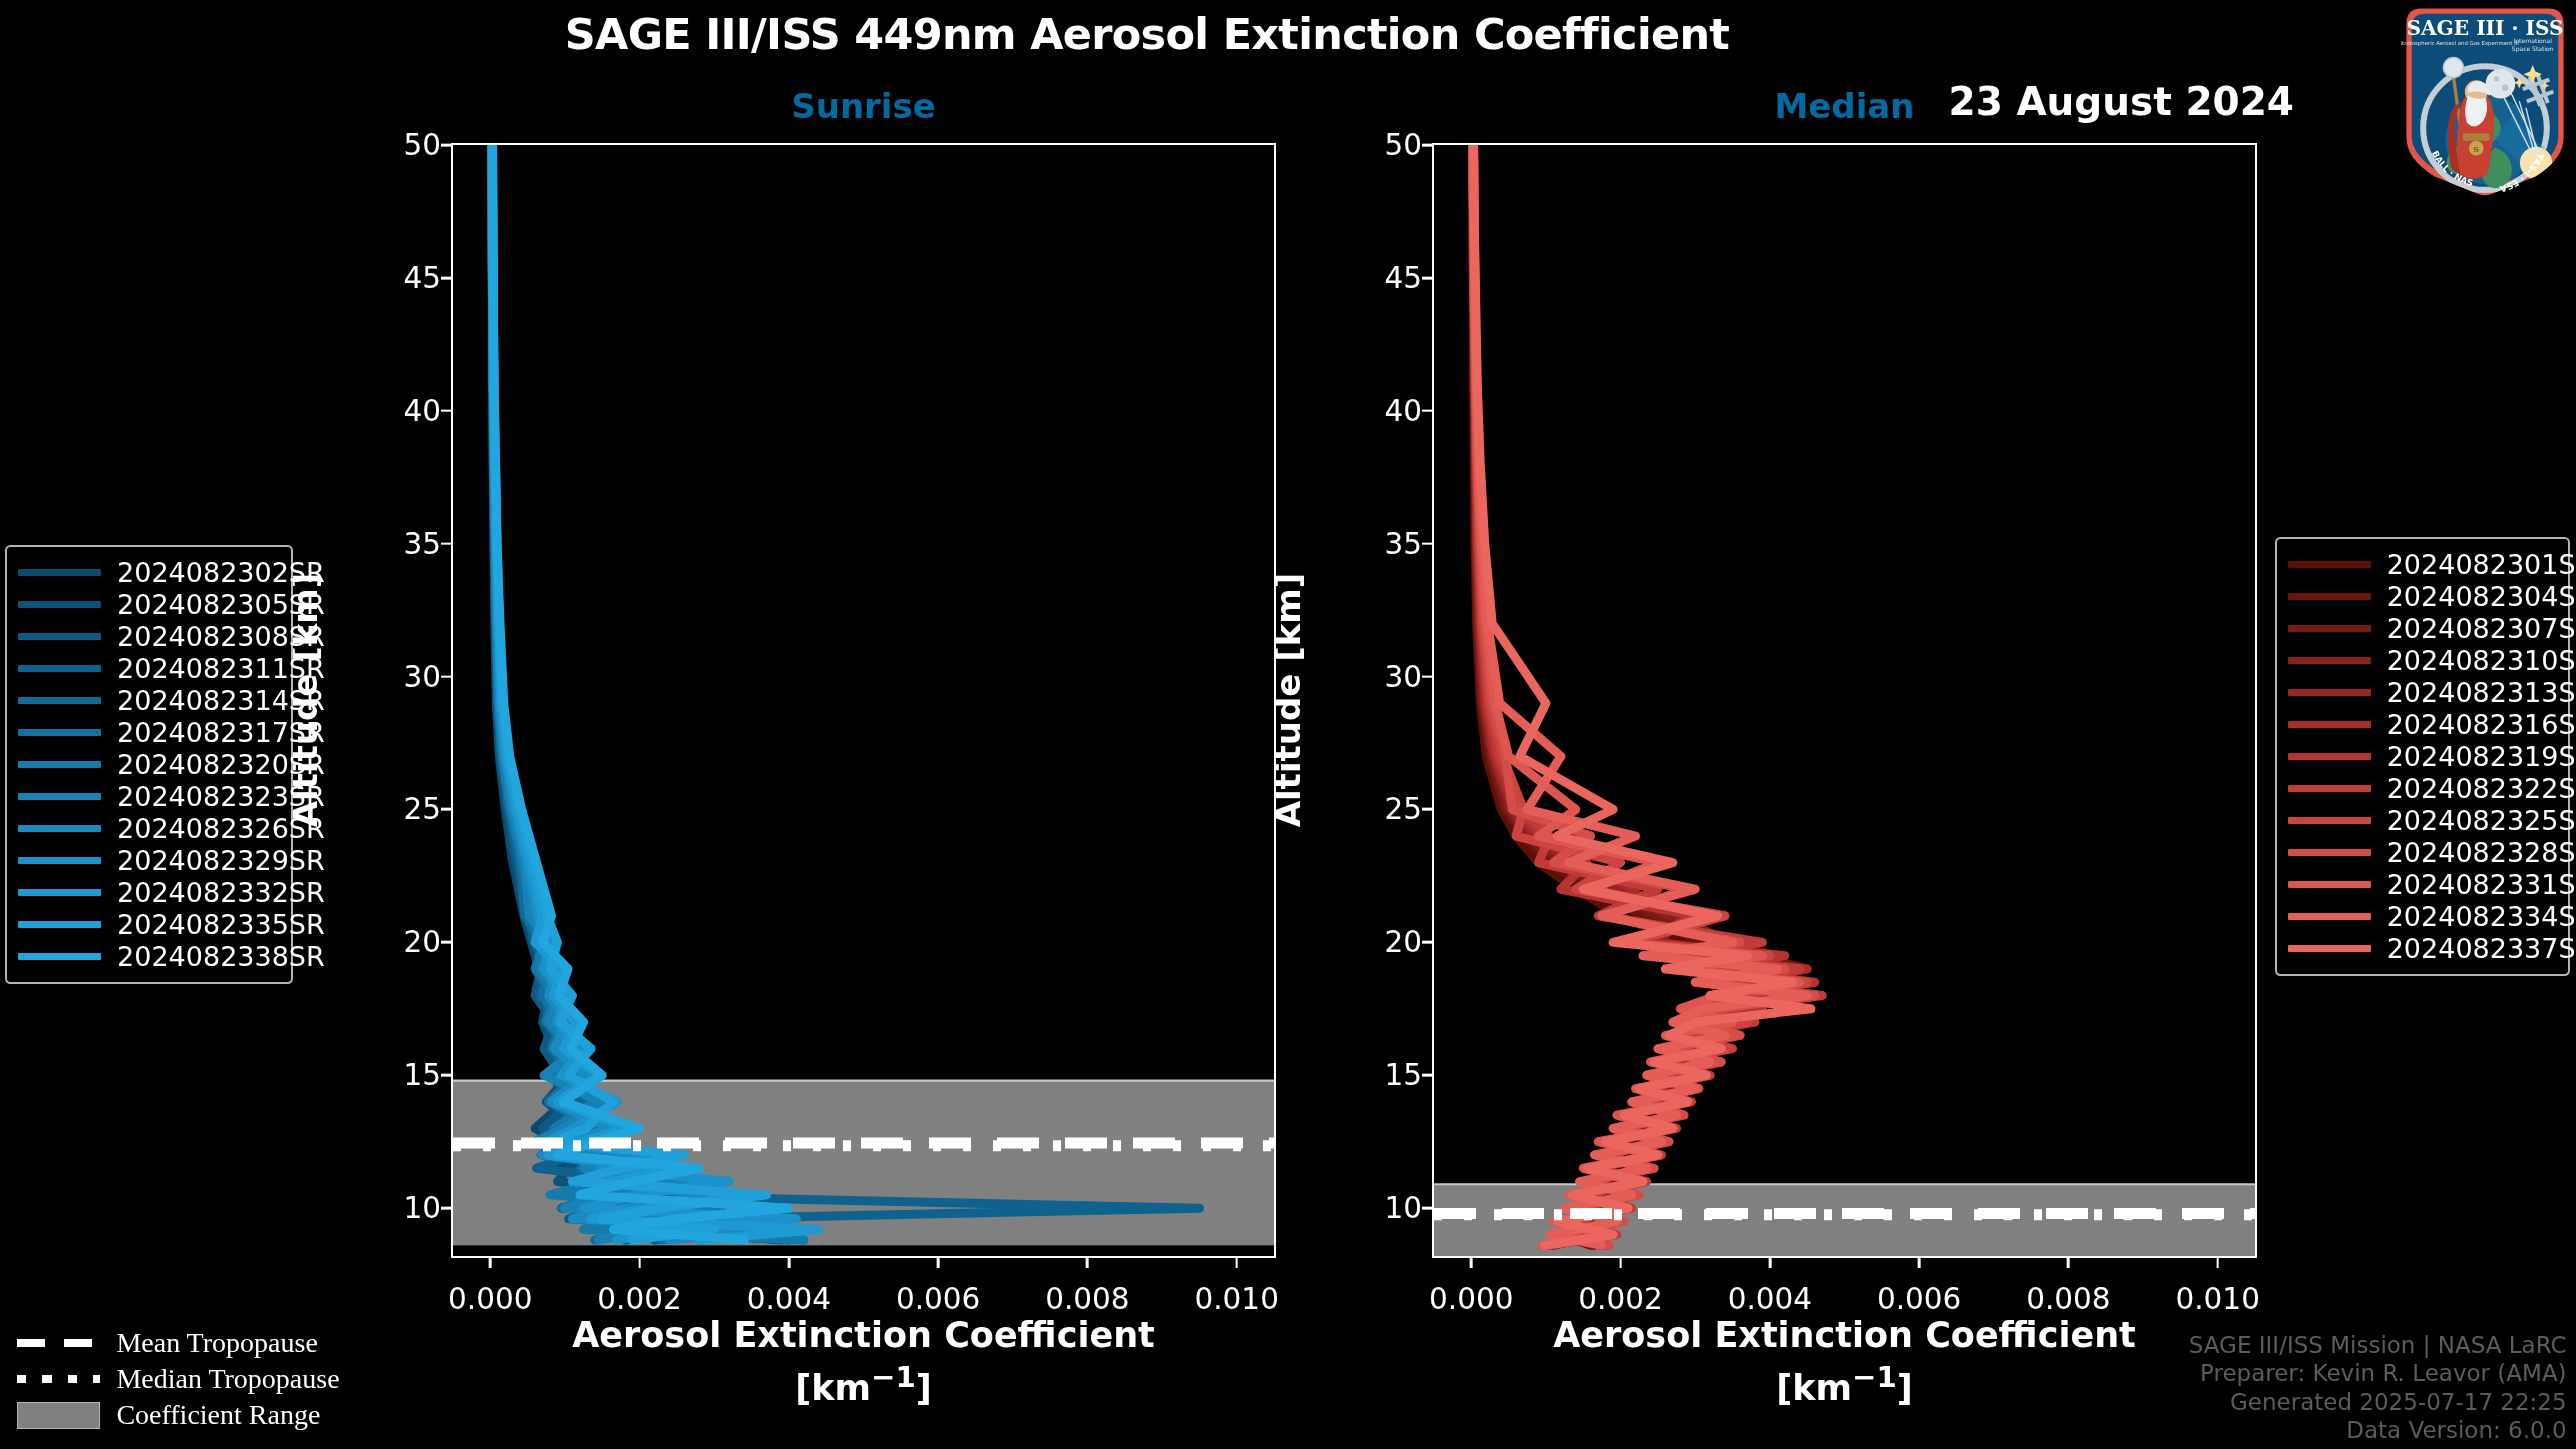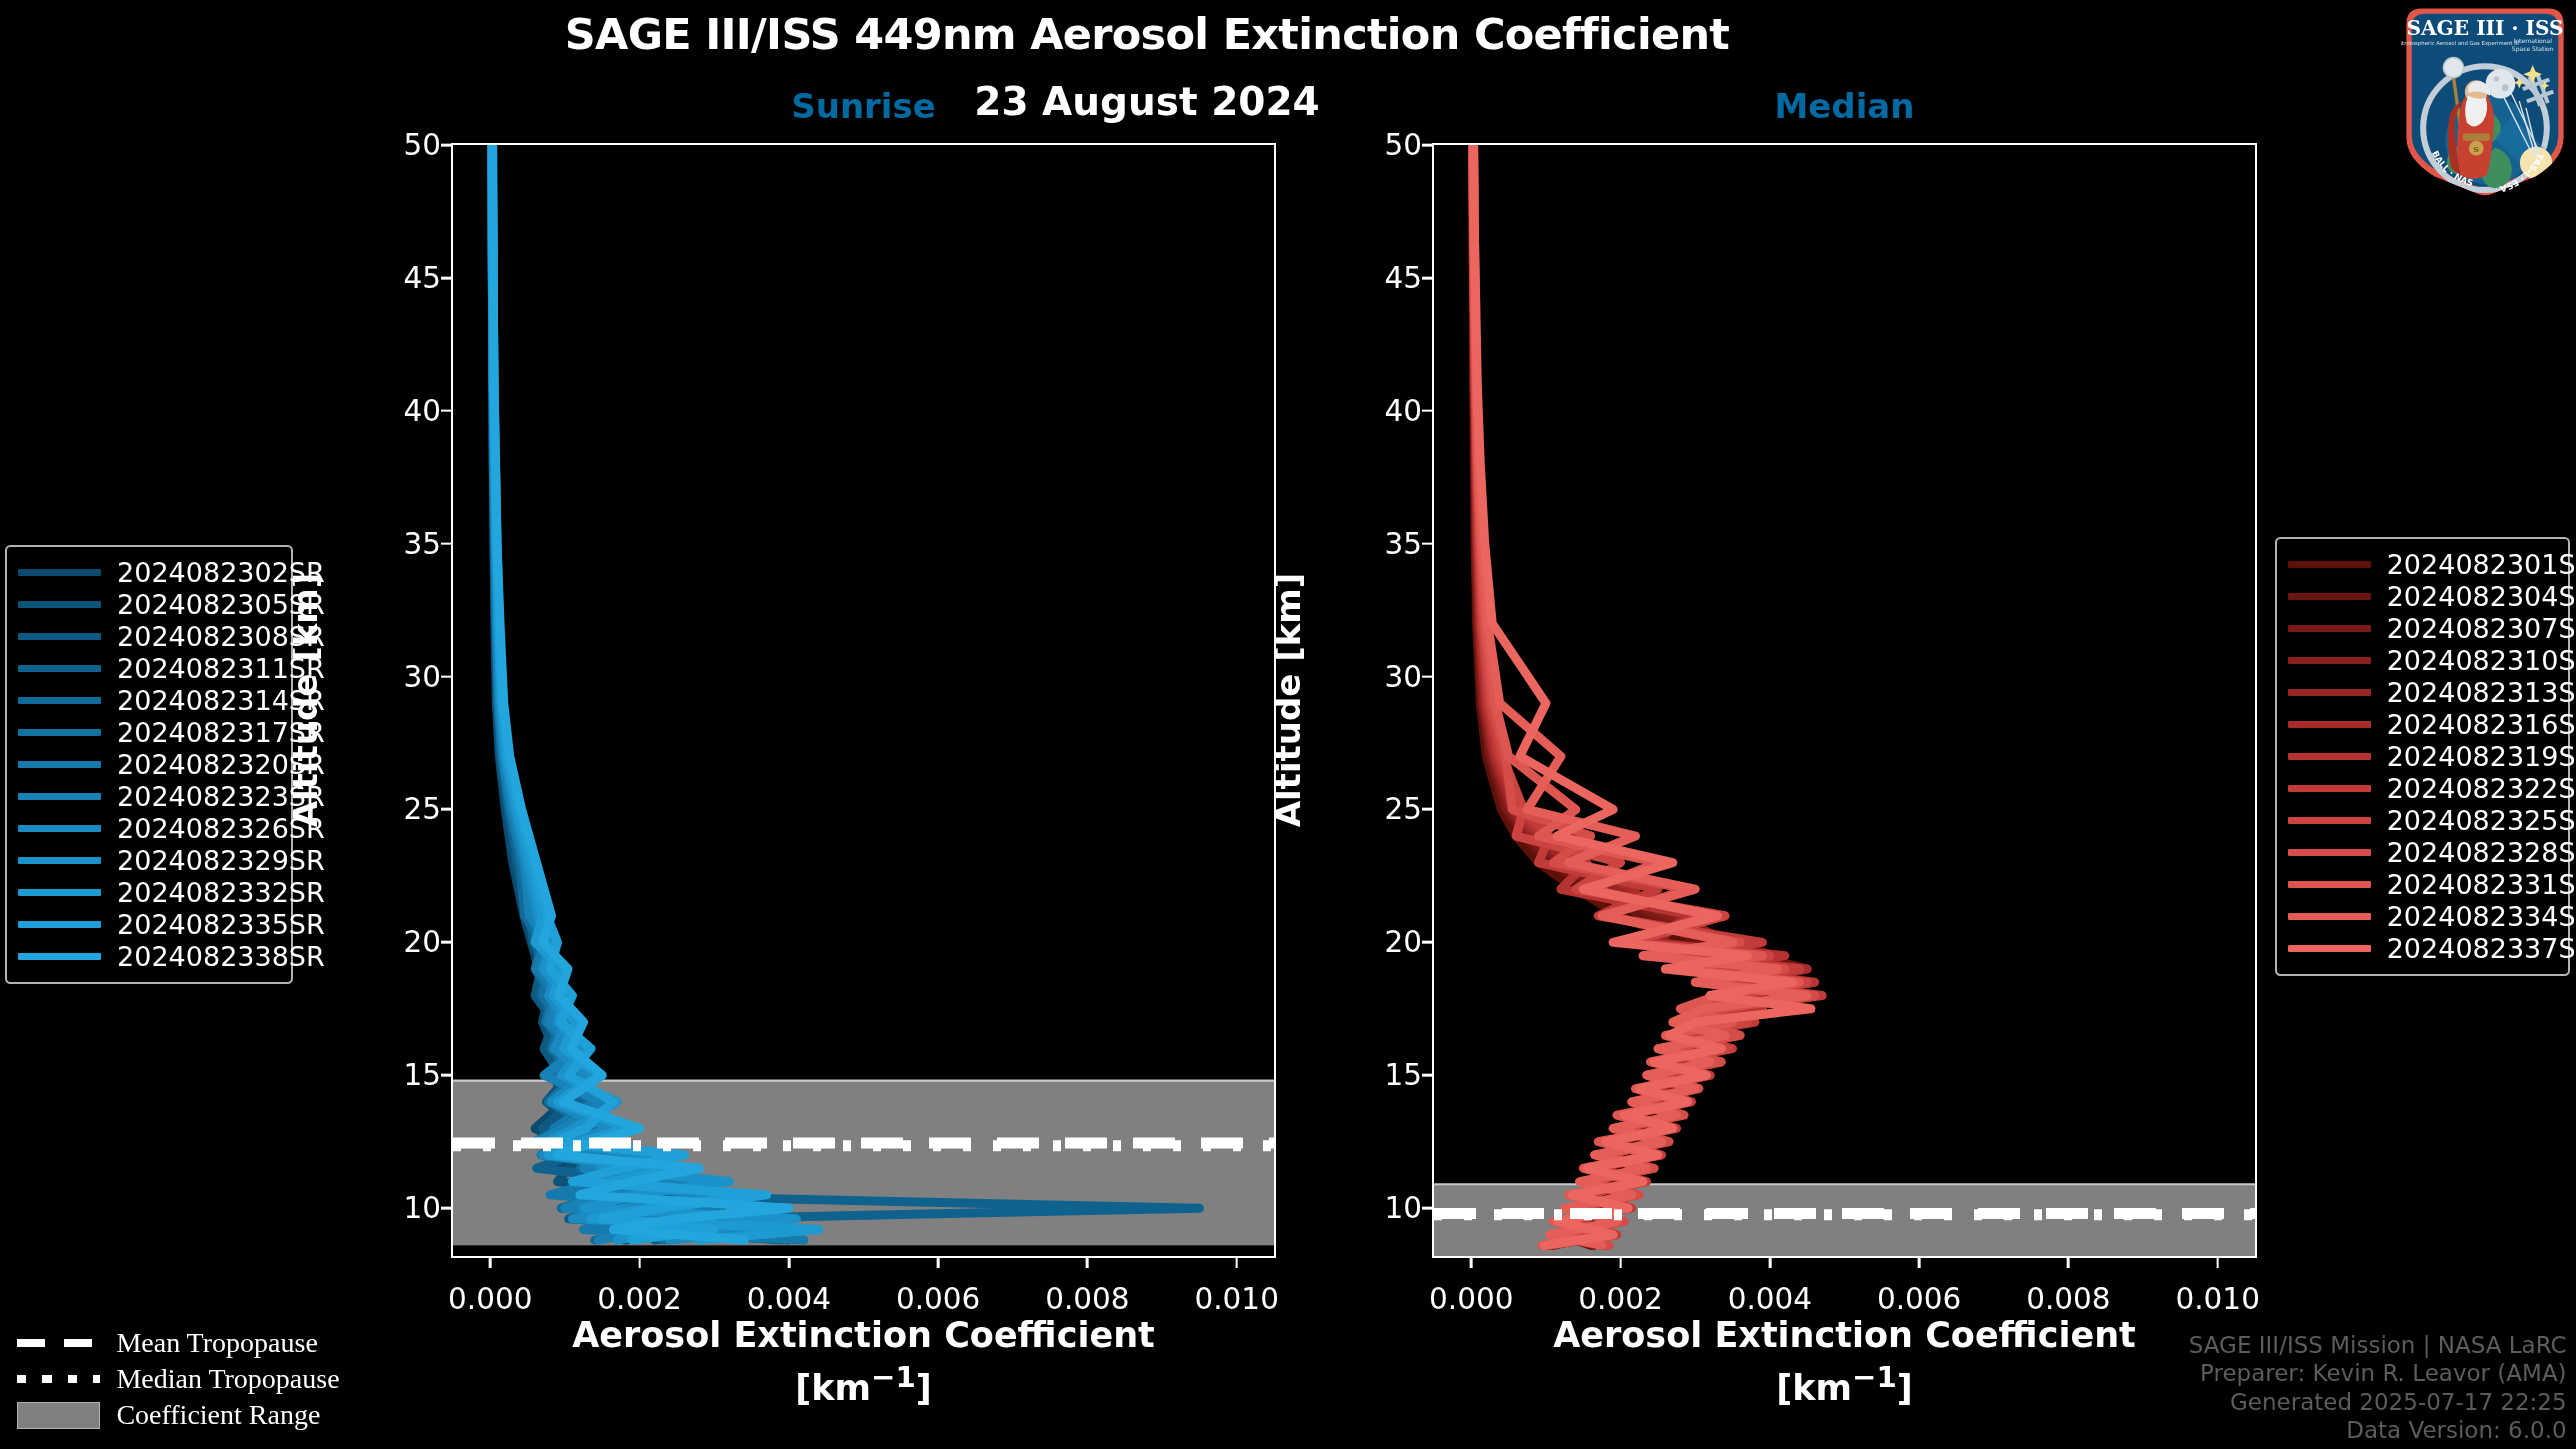--- a/index.html
+++ b/index.html
@@ -1,21 +1,21 @@
 <!DOCTYPE html>
 <html style="font-size:10.7px"><head>
 <meta charset="utf-8">
 <style>
   html,body{margin:0;padding:0;background:#000;}
   body{width:2576px;height:1449px;position:relative;overflow:hidden;
        font-family:"DejaVu Sans","Liberation Sans",sans-serif;color:#fff;}
 
   .title{position:absolute;left:0;top:9.4px;width:2294px;text-align:center;
          font-size:43px;font-weight:bold;letter-spacing:-0.7px;color:#fff;}
-  .subtitle{position:absolute;left:0;top:79px;width:2294px;text-align:center;
+  .subtitle{position:absolute;left:0;top:79px;width:2294px;text-align:right;
          font-size:39px;font-weight:bold;color:#fff;}
   .panel-title{position:absolute;font-size:34px;font-weight:bold;color:#0369a1;
          text-align:center;top:86px;}
   #sunrise-title{left:451px;width:825px;}
   #sunset-title{left:1432px;width:825px;}
 
   .axes{position:absolute;border:2.7px solid #fff;background:#000;box-sizing:border-box;}
   #axes-sunrise{left:451px;top:143px;width:825px;height:1115px;}
   #axes-sunset{left:1432px;top:143px;width:825px;height:1115px;}
 

